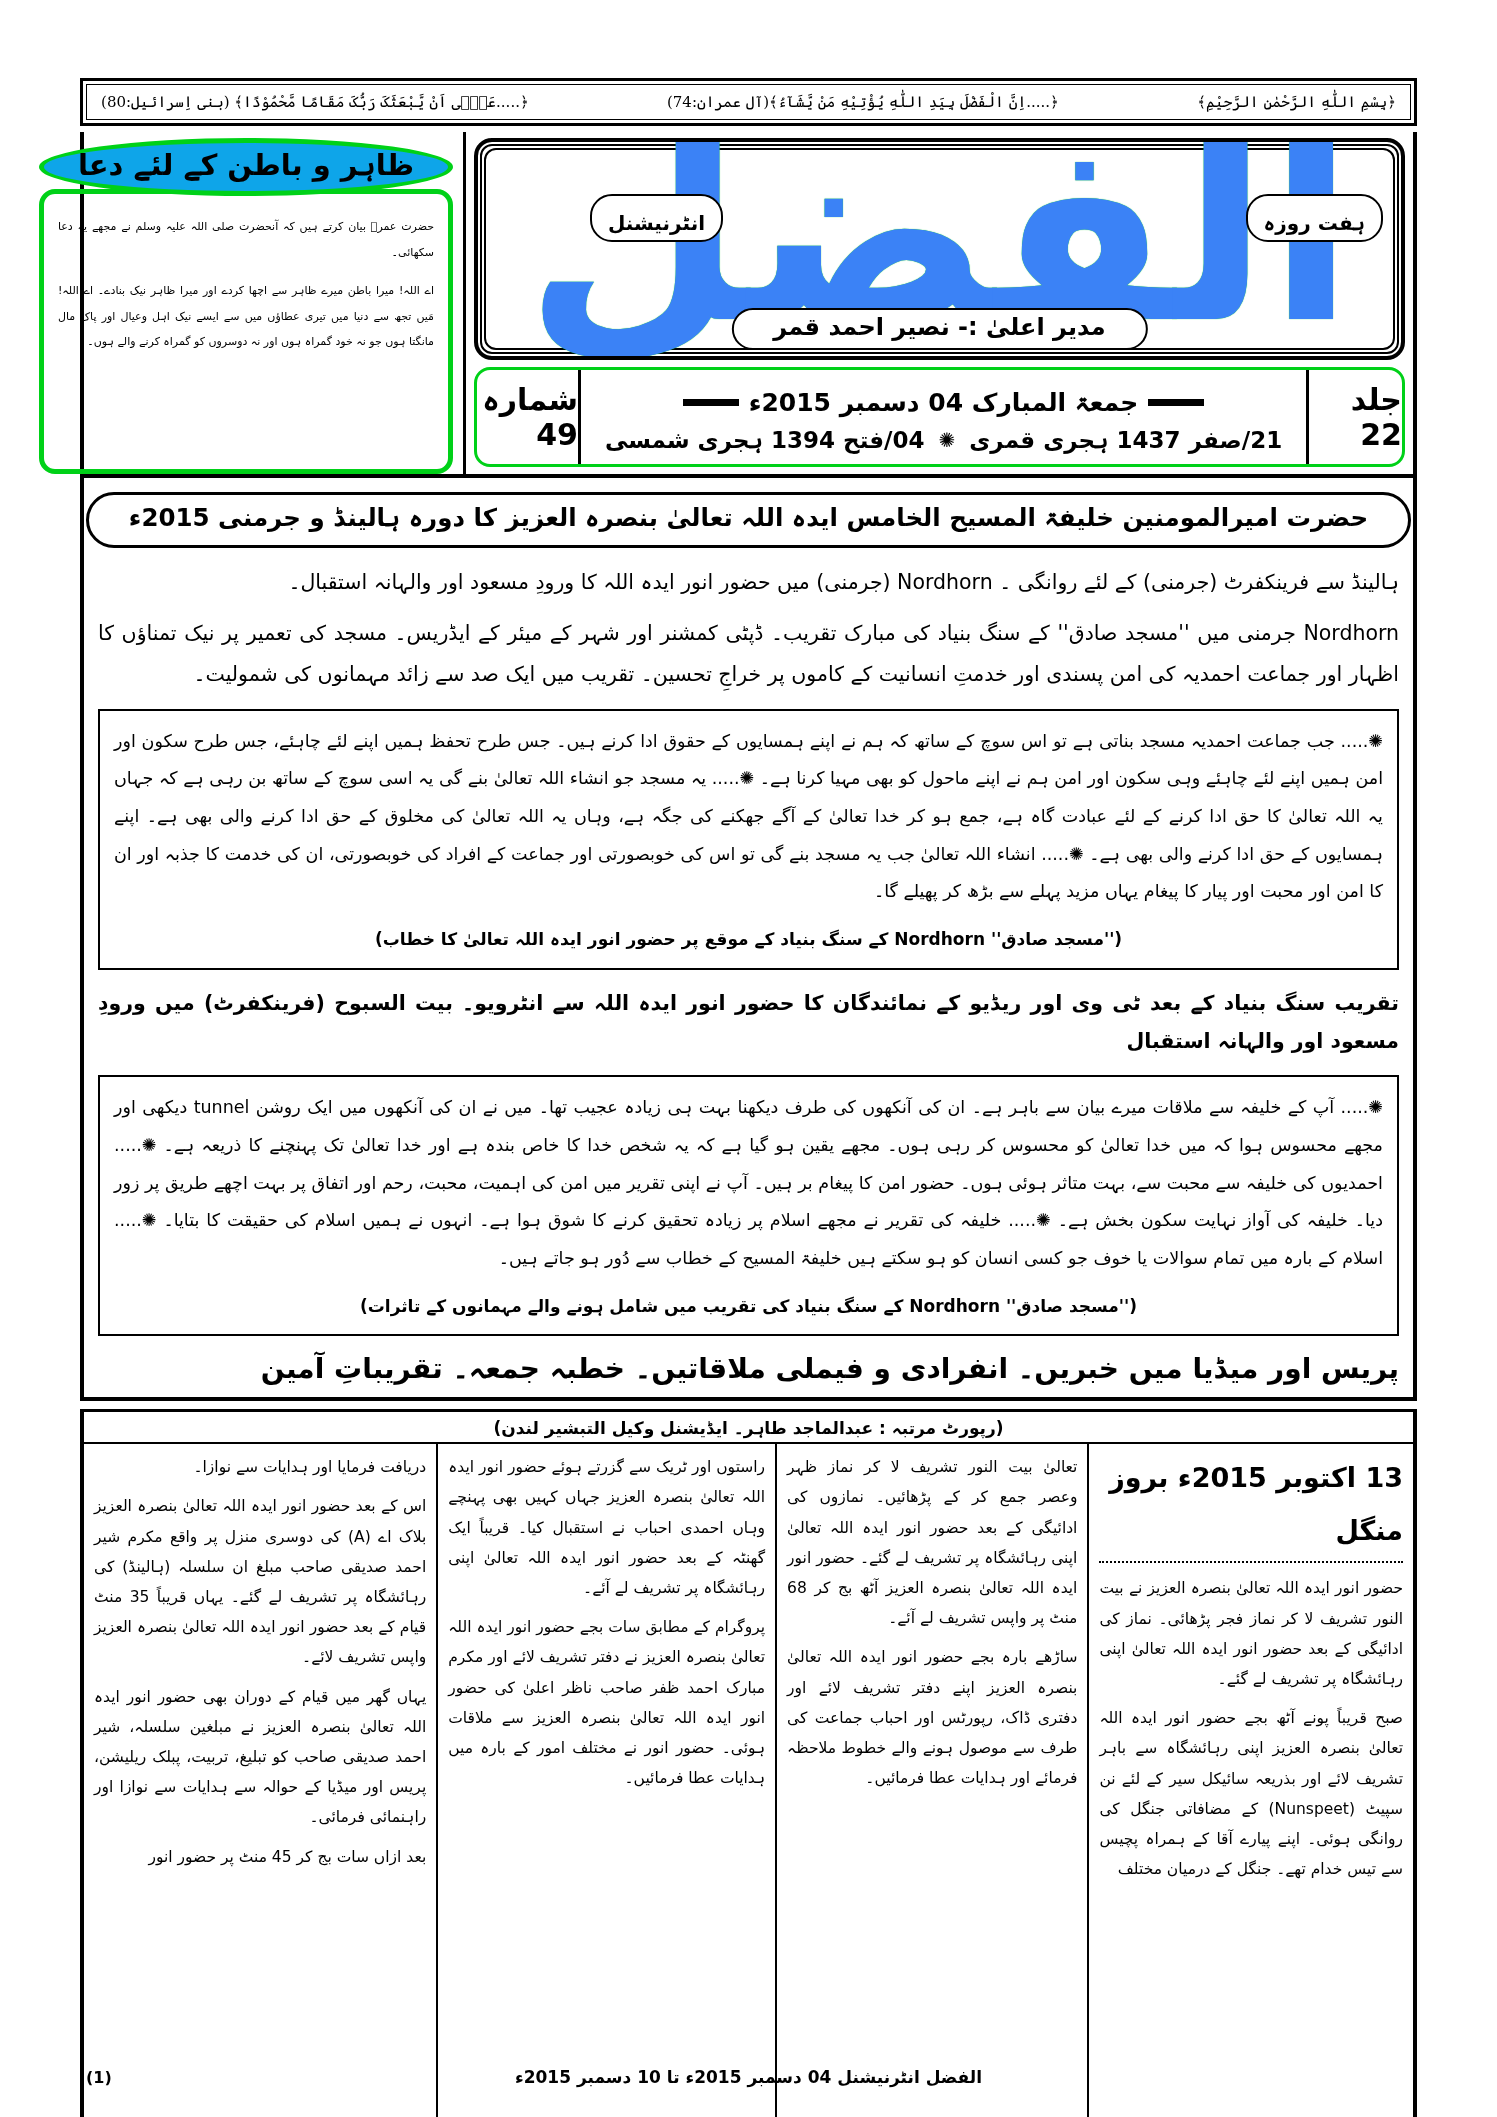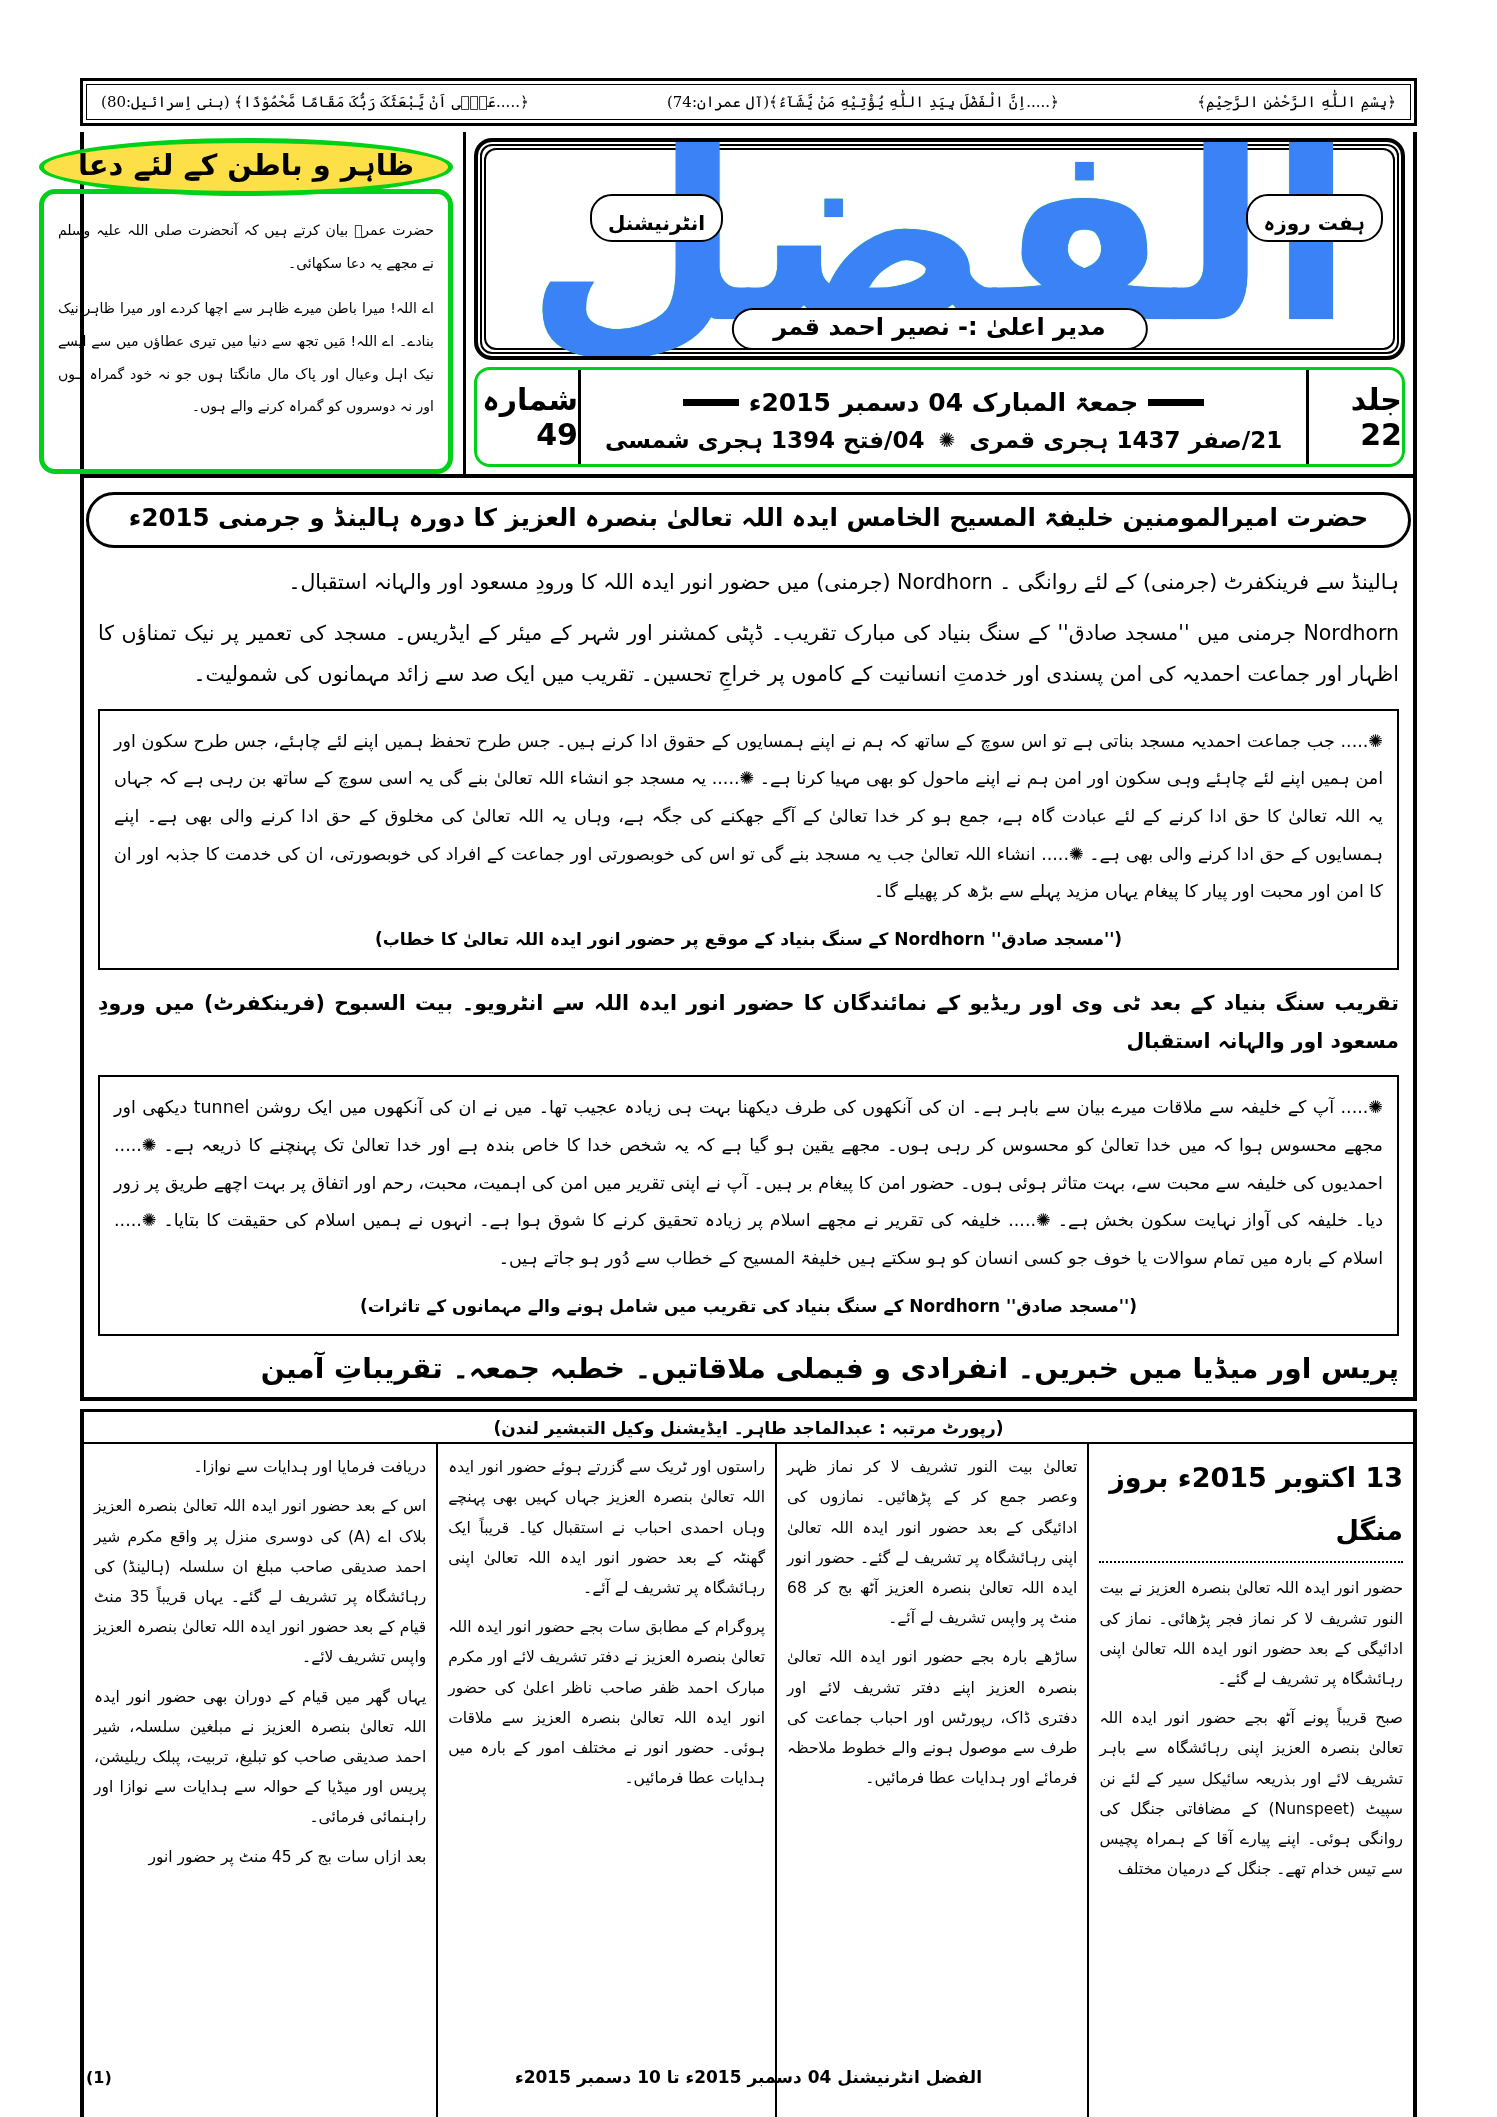--- a/index.html
+++ b/index.html
@@ -168,30 +168,30 @@
     display: flex; align-items: center; justify-content: center;
   }
   .hadith-title {
     border: 5px solid #00d118;
     border-radius: 50%;
     padding: 5px 34px 9px 34px;
     font-size: 29px;
     font-weight: bold;
     font-family: "DejaVu Sans", sans-serif;
     white-space: nowrap;
-    background: #fde047;
+    background: #0ea5e9;
     position: relative; z-index: 3;
   }
   .hadith-body {
     border: 5px solid #00d118;
     border-radius: 16px;
     margin-top: -9px;
     padding: 20px 14px 12px 14px;
     flex: 1 1 auto;
-    font-size: 14px;
+    font-size: 11px;
     line-height: 2.35;
     text-align: justify;
     font-family: "DejaVu Sans", sans-serif;
     overflow: hidden;
   }
   .hadith-body p { margin: 0 0 12px 0; }
 
   
   .main-block {
     margin-top: 0;

